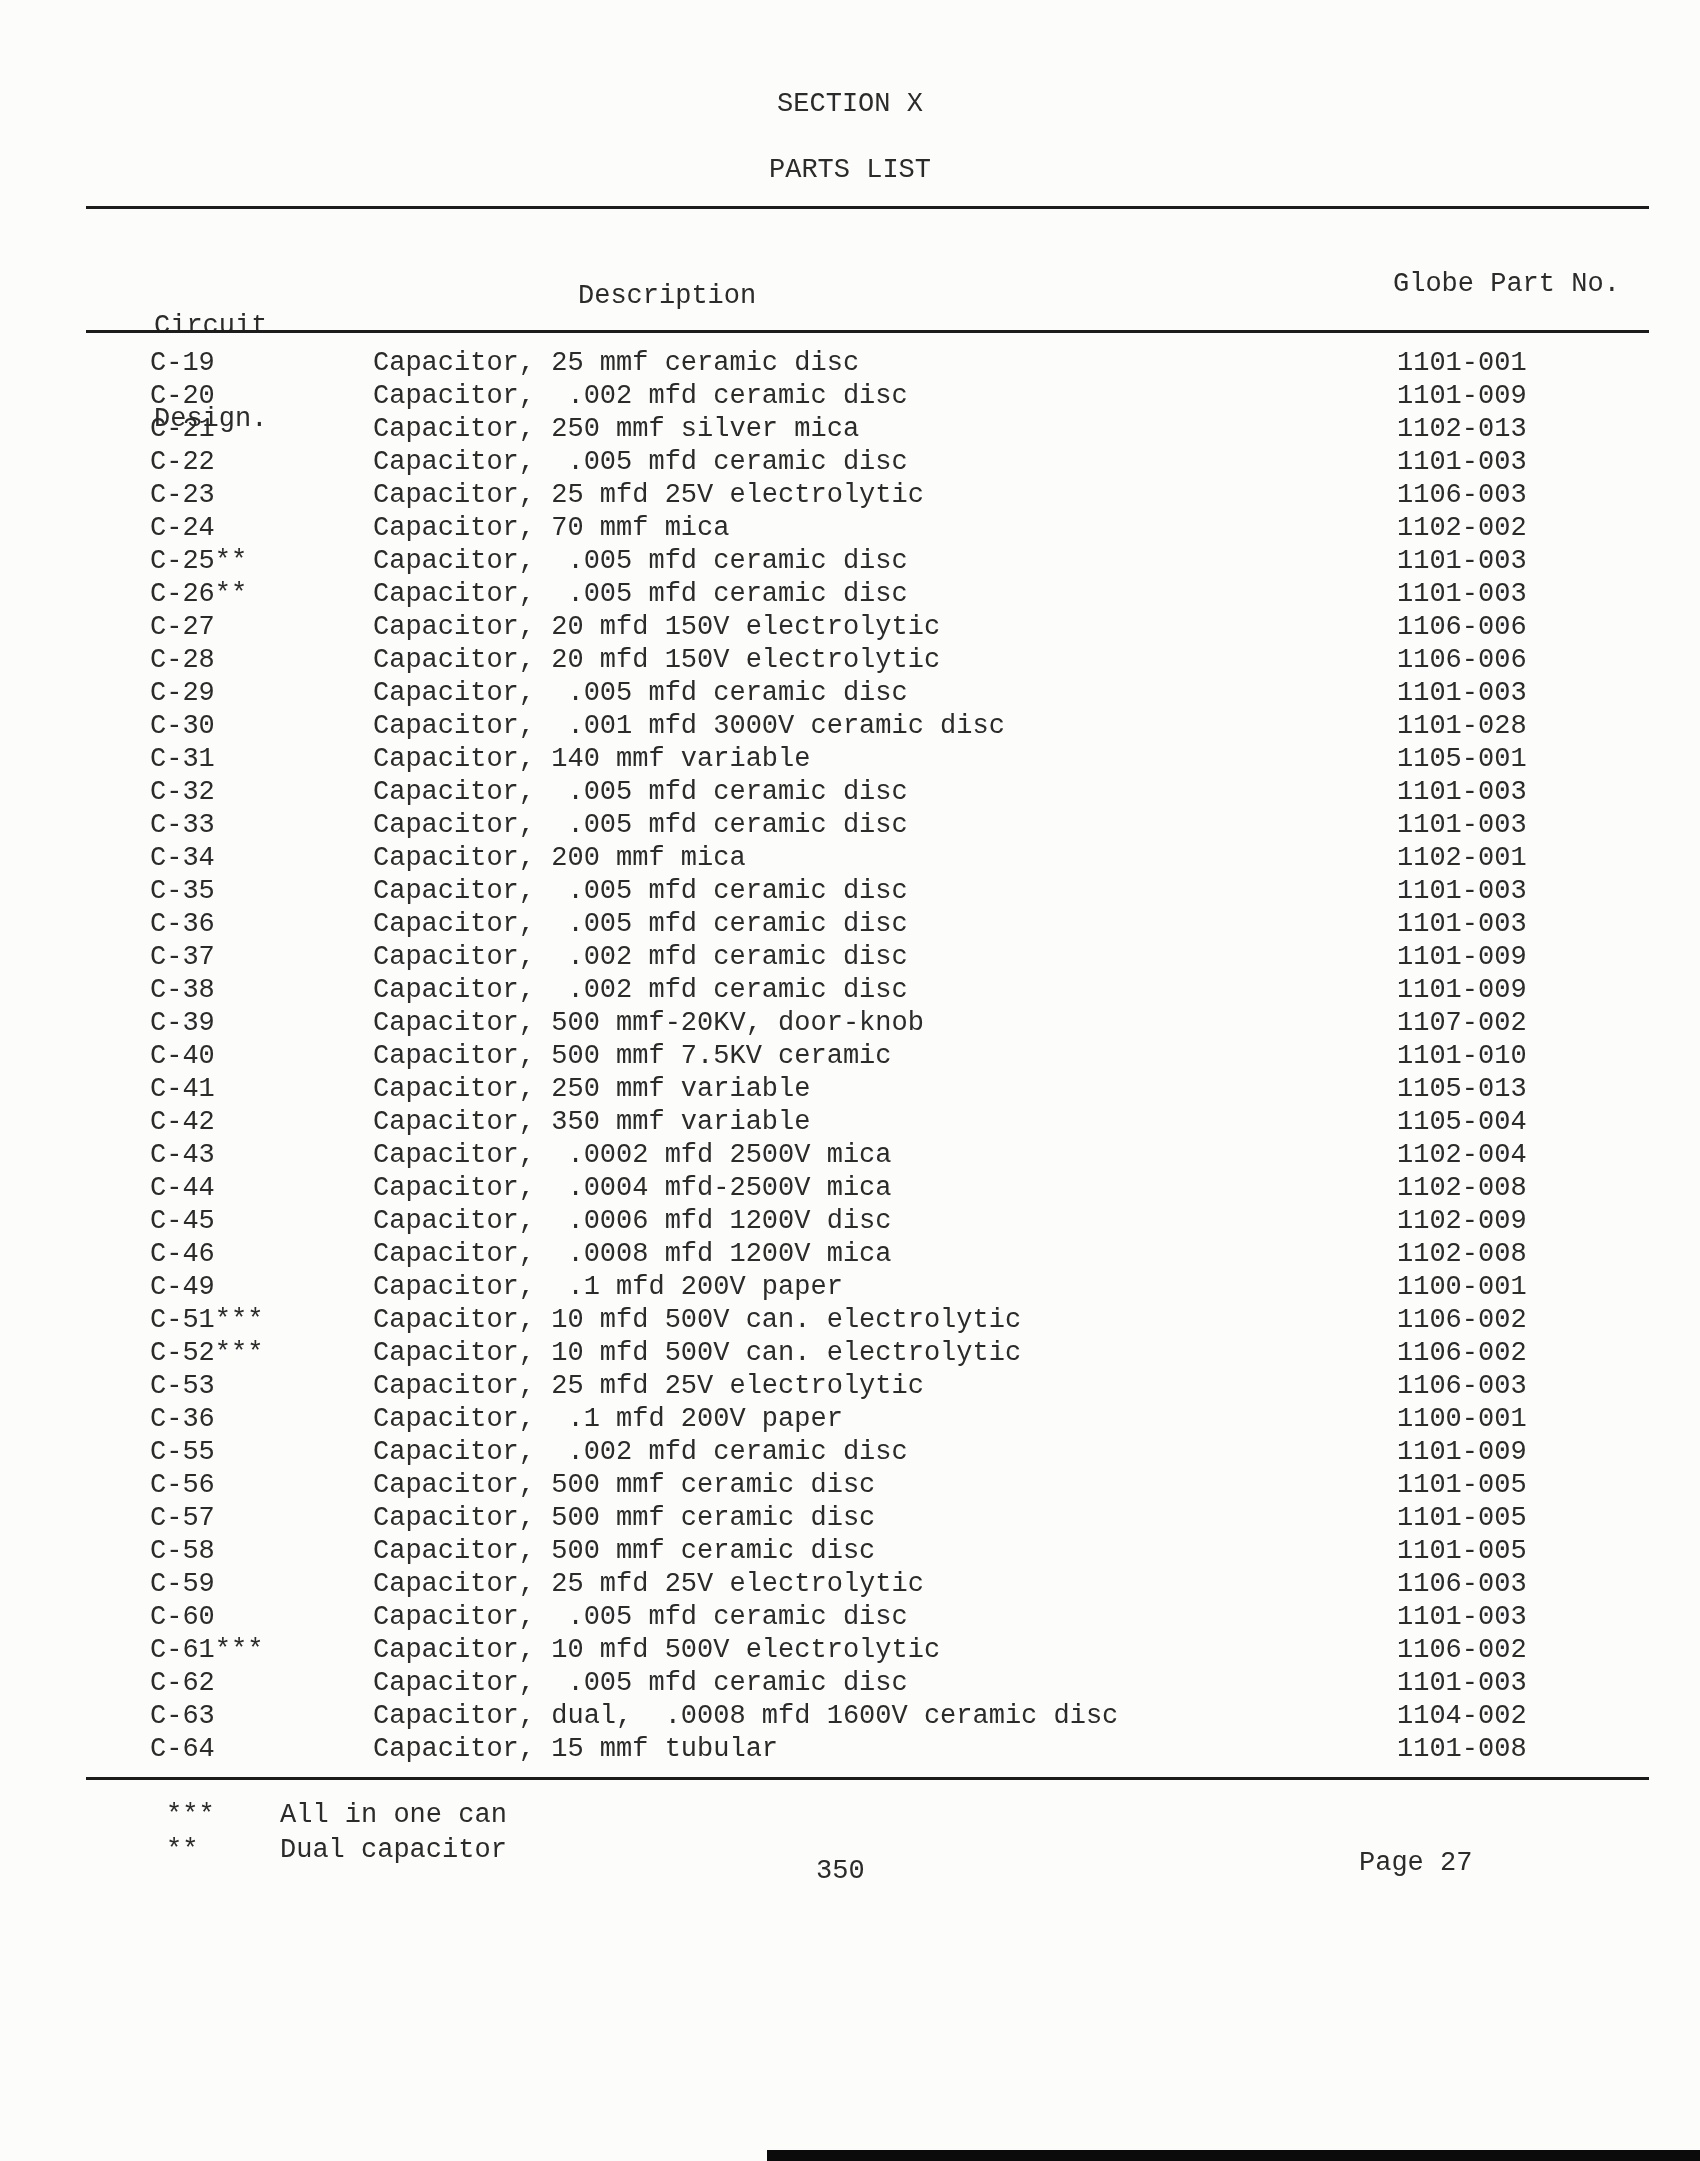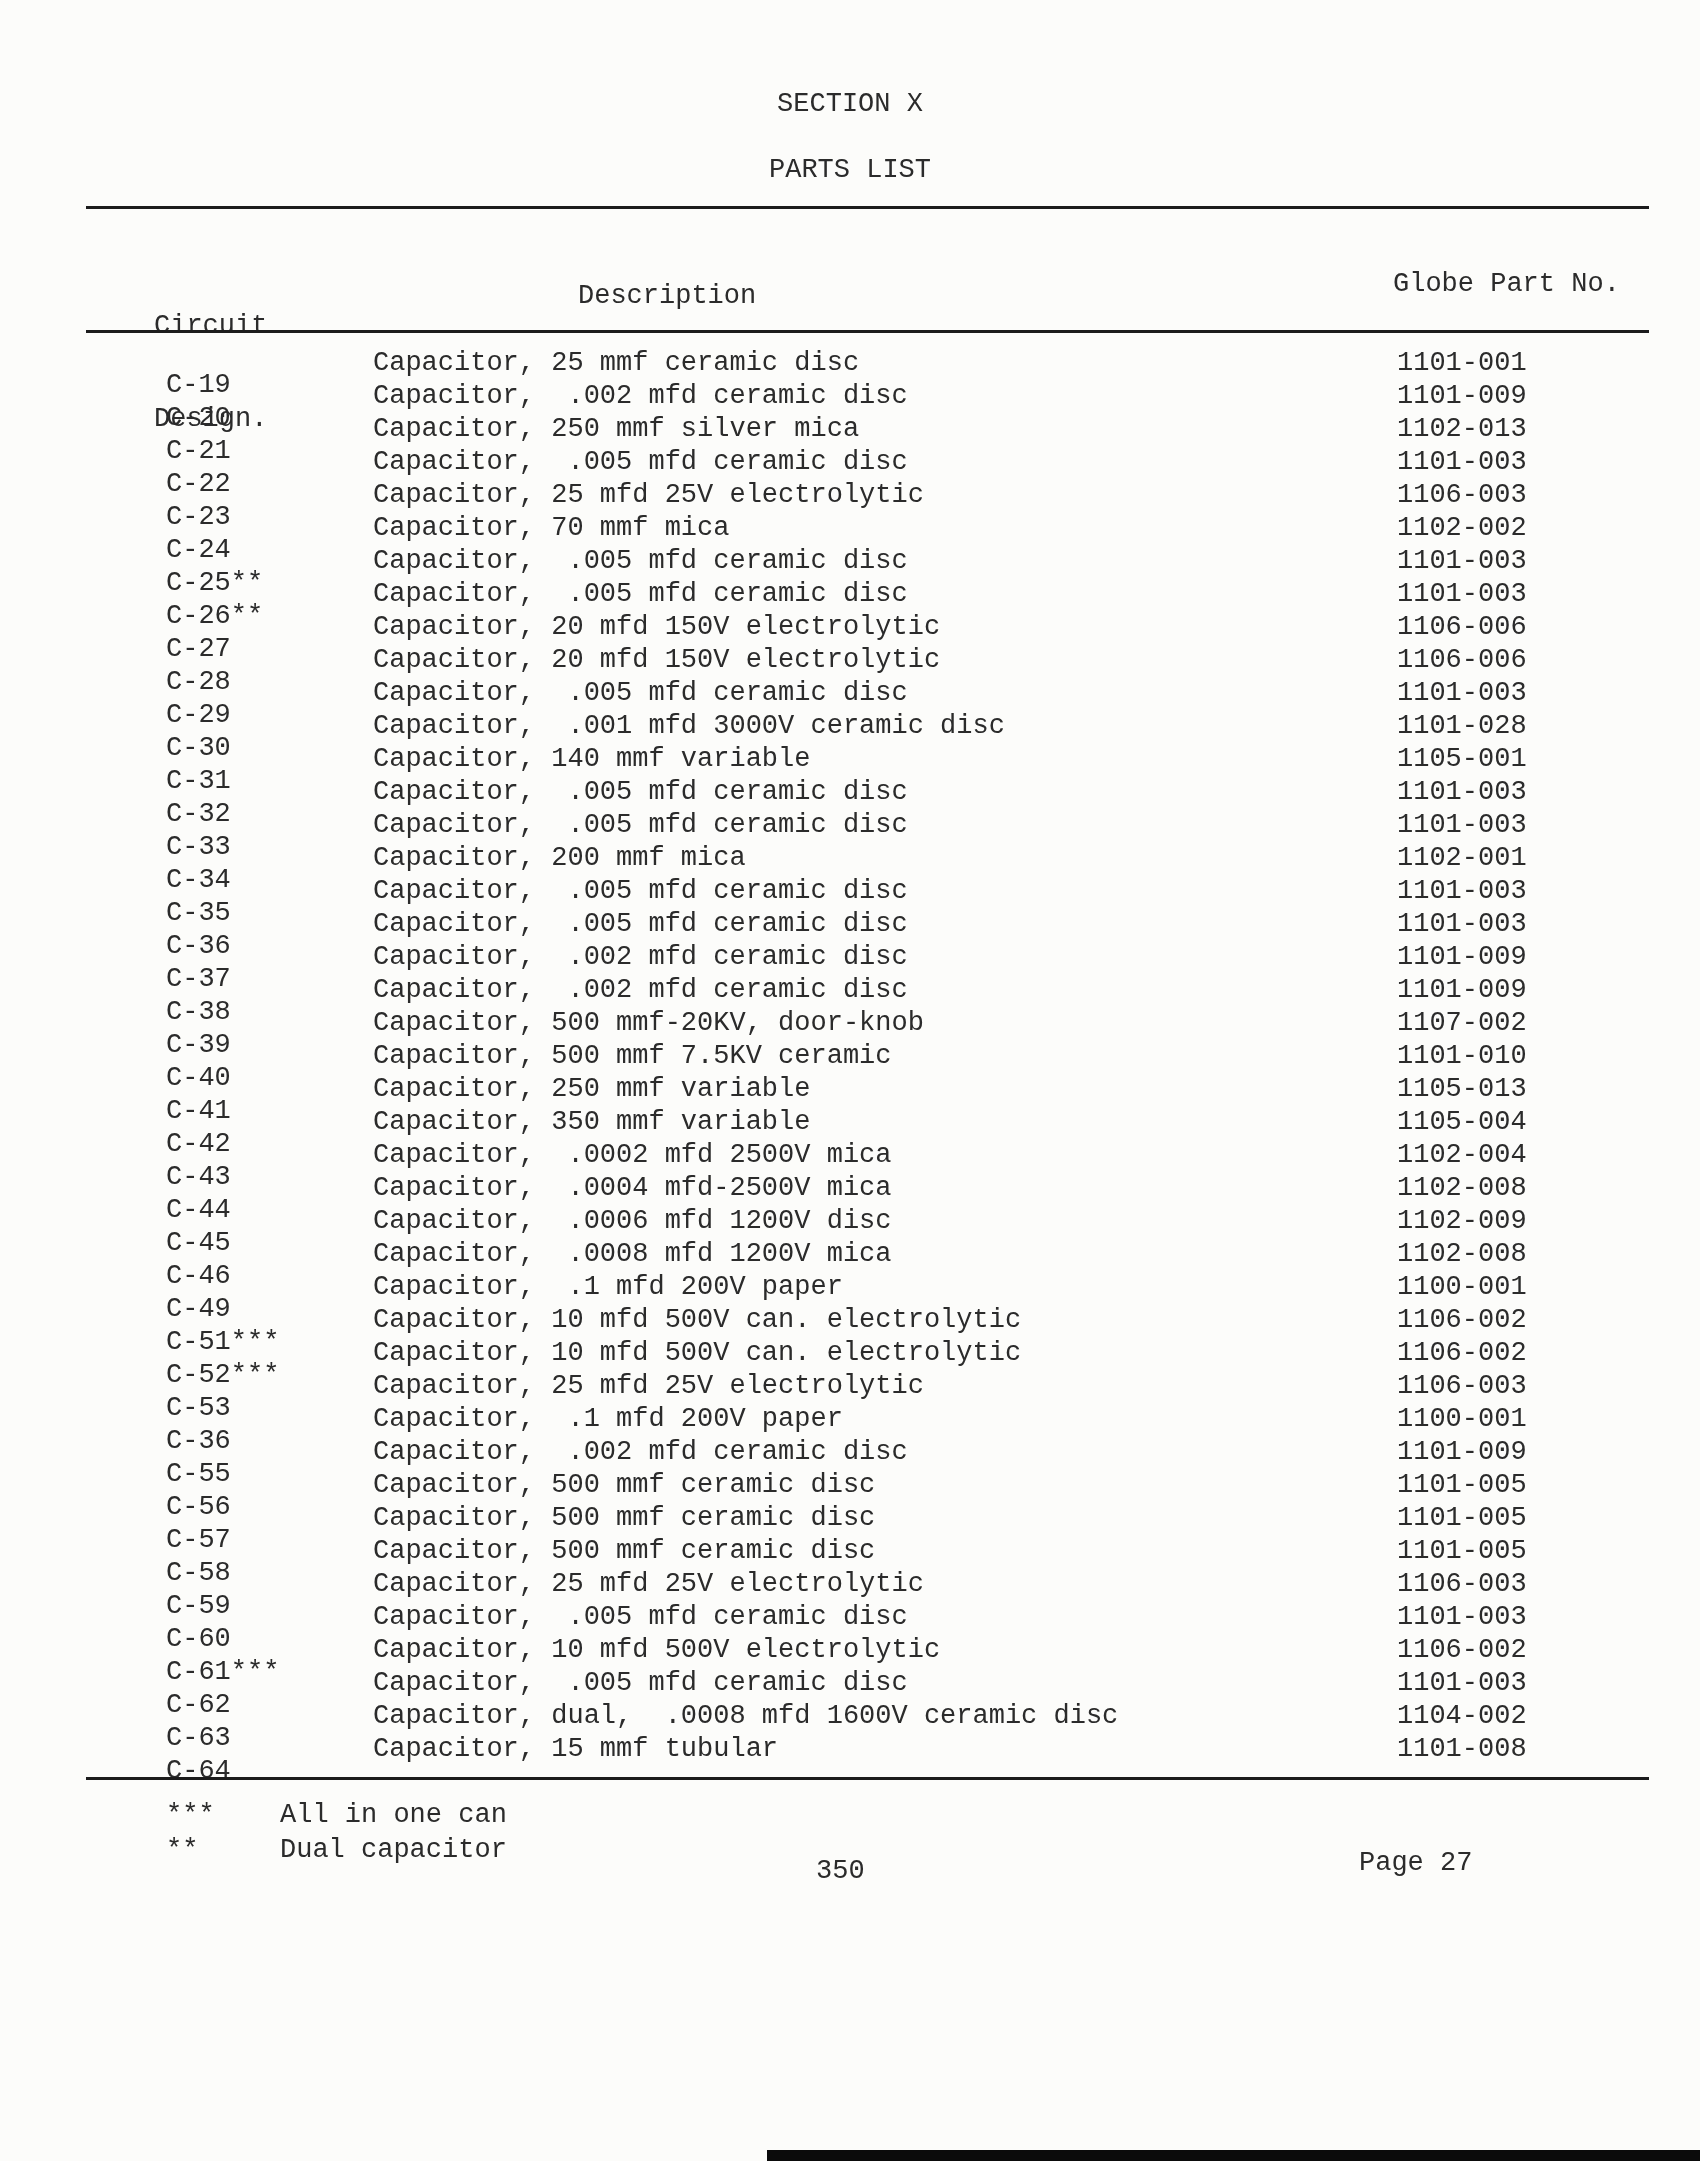--- a/index.html
+++ b/index.html
@@ -32,21 +32,21 @@
     background: #1c1c1c;
   }
   .table-body {
     position: absolute;
     top: 347px;
     left: 0;
     width: 1700px;
   }
   .row { position: relative; height: 33px; }
   .cell { position: absolute; top: 0; white-space: pre; font-size: 27px; line-height: 33px; }
-  .c1 { left: 166px; margin-top: 22px; }
+  .c1 { left: 150px; }
   .c2 { left: 373px; }
   .c3 { left: 1397px; }
   .hdr-line { display: block; }
   .scan-bar {
     position: absolute;
     left: 767px;
     bottom: 0;
     width: 933px;
     height: 10.7px;
     background: #0b0b0b;

